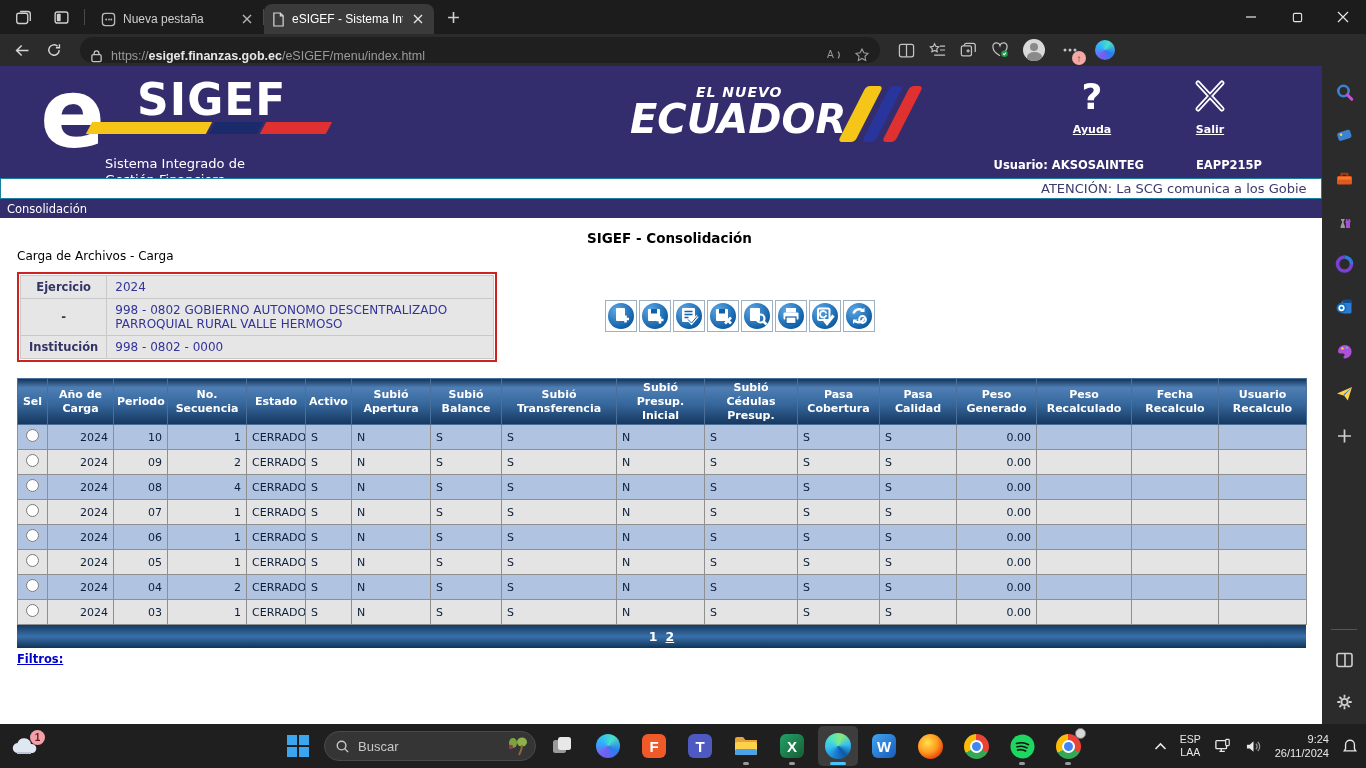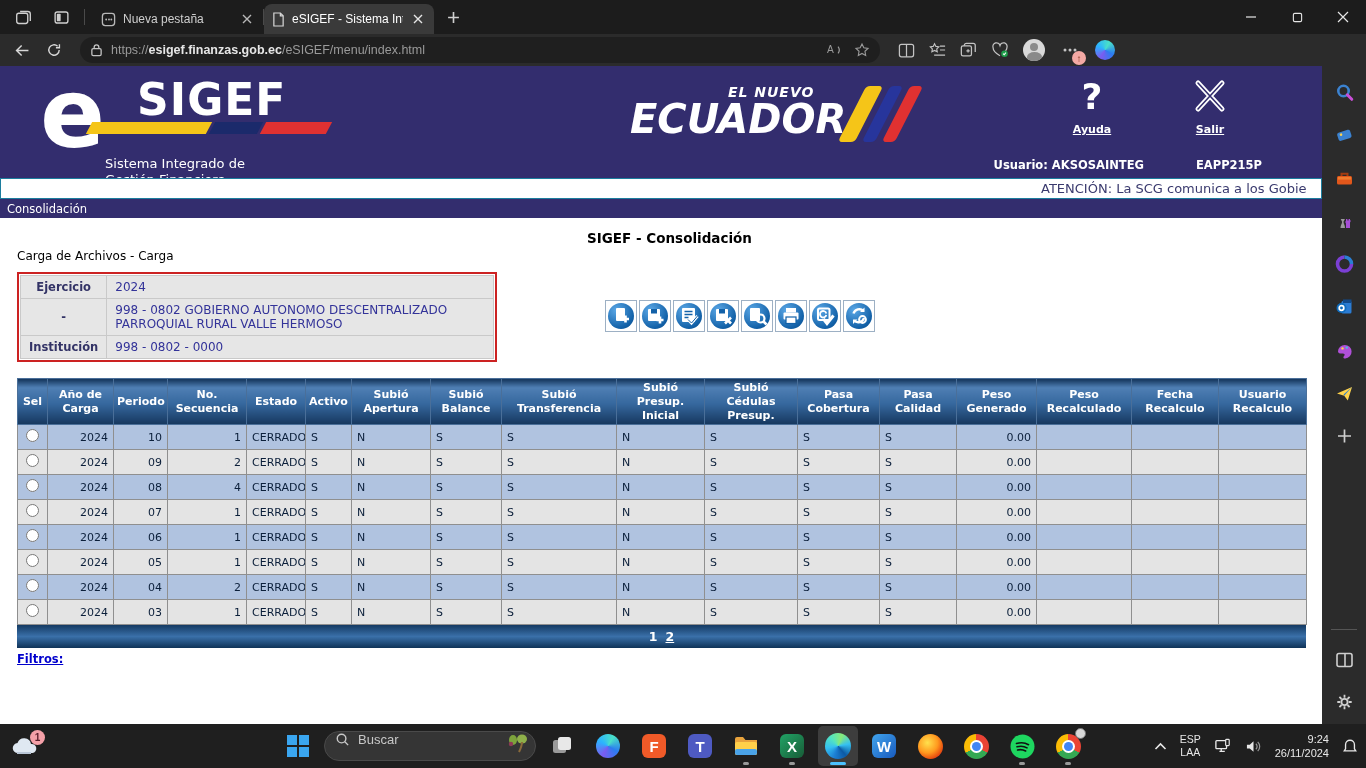--- a/index.html
+++ b/index.html
@@ -14,21 +14,21 @@
   .tab { display:flex; align-items:center; gap:7px; width:170px; height:30px; margin-top:4px; padding:0 8px; border-radius:8px 8px 0 0; font-size:12px; color:#cfcfcf; position:relative; }
   .tab.active { background:#3a3a3a; color:#fff; }
   .tab .tab-title { flex:1; white-space:nowrap; overflow:hidden; }
   .tab .tab-close { width:16px; height:16px; display:flex; align-items:center; justify-content:center; border-radius:4px; }
   .tab-divider { width:1px; height:16px; background:#4a4a4a; }
   .newtab-btn { width:26px; height:26px; margin-left:6px; display:flex; align-items:center; justify-content:center; border-radius:6px; }
   .ts-spacer { flex:1; }
   .wc { width:46px; height:34px; display:flex; align-items:center; justify-content:center; }
   .toolbar { height:32px; background:#2b2b2b; display:flex; align-items:center; padding:0 8px; gap:4px; }
   .nav-btn { width:28px; height:26px; display:flex; align-items:center; justify-content:center; border-radius:6px; }
-  .url-pill { flex:1; max-width:800px; height:26px; margin-left:8px; background:#1f1f1f; border-radius:13px; display:flex; align-items:center; padding:0 10px; gap:8px; }
+  .url-pill { flex:1; max-width:800px; height:26px; margin-left:8px; background:#1f1f1f; border-radius:13px; display:flex; align-items:flex-end; padding:0 10px; gap:8px; }
   .url-text { font-size:12.5px; color:#9a9a9a; white-space:nowrap; overflow:hidden; flex:1; }
   .url-text b { color:#e6e6e6; font-weight:bold; }
   .pill-right { display:flex; gap:10px; align-items:center; }
   .tb-icons { display:flex; align-items:center; gap:14px; margin-left:14px; }
   .avatar-circle { width:22px; height:22px; border-radius:50%; background:#d9d9d9; position:relative; overflow:hidden; }
   .avatar-circle::before { content:""; position:absolute; left:7px; top:4px; width:8px; height:8px; border-radius:50%; background:#8a8a8a; }
   .avatar-circle::after { content:""; position:absolute; left:3.5px; top:13px; width:15px; height:10px; border-radius:50% 50% 0 0; background:#8a8a8a; }
   .more-wrap { position:relative; width:22px; height:22px; display:flex; align-items:center; justify-content:center; }
   .more-badge { position:absolute; right:-5px; bottom:-4px; width:14px; height:14px; border-radius:50%; background:#f4a9a4; color:#7c2d12; font-size:10px; font-weight:bold; display:flex; align-items:center; justify-content:center; }
   .copilot-logo { width:20px; height:20px; border-radius:50%; background:conic-gradient(from 210deg,#7a5cf0,#2bb3ff,#49e0c8,#2b7cf0,#7a5cf0); }
@@ -47,21 +47,21 @@
   .logo-e { font-size:96px; font-weight:800; line-height:0.85; color:#fff; letter-spacing:-4px; }
   .logo-right { margin-left:4px; padding-top:6px; }
   .logo-name { font-size:44px; font-weight:800; letter-spacing:1px; line-height:0.9;margin-left:32px; }
   .logo-stripe { display:flex; margin-top:2px; transform:skewX(-28deg); margin-left:-16px; }
   .logo-stripe .st { height:12px; }
   .st-y { width:120px; background:#f5c518; }
   .st-b { width:48px; background:#1b2a6b; margin-left:3px; }
   .st-r { width:66px; background:#e03131; margin-left:3px; }
   .logo-sub { font-size:13px; margin-top:22px; line-height:1.25; color:#fff; }
   .brand-block { position:absolute; left:630px; top:18px; font-style:italic; color:#fff; display:flex; }
-  .brand-text { text-align:center;font-style:italic; }
+  .brand-text { text-align:left;font-style:italic; }
   .brand-top { font-size:14px; font-weight:800; letter-spacing:1px; margin-left:66px; }
   .brand-name { font-size:40px; font-weight:800; letter-spacing:0px; line-height:0.95; }
   .brand-stripes { display:flex; gap:7px; margin-left:6px; transform:skewX(-27deg); margin-top:2px; }
   .brand-stripes .bs { height:56px; border-radius:4px; }
   .bs-y { width:17px; background:#f5c518; }
   .bs-b { width:13px; background:#27359c; }
   .bs-r { width:13px; background:#e03131; }
   .hdr-links { position:absolute; right:70px; top:8px; display:flex; gap:34px; }
   .hdr-link { width:84px; text-align:center; }
   .hdr-link .ic { height:44px; display:flex; align-items:center; justify-content:center; }
@@ -102,21 +102,21 @@
 
   
   .taskbar { position:absolute; left:0; bottom:0; width:1366px; height:44px; background:#1f1f1f; display:flex; align-items:center; }
   .tb-widget { position:absolute; left:10px; display:flex; align-items:center; }
   .widget-badge { position:relative; left:-10px; top:-9px; width:15px; height:15px; background:#f4a0a8; color:#5b1f2c; border-radius:50%; font-size:10px; font-weight:bold; display:flex; align-items:center; justify-content:center; }
   .tb-center { position:absolute; left:50%; transform:translateX(-50%); display:flex; align-items:center; gap:6px; }
   .tb-item { width:40px; height:40px; border-radius:5px; display:flex; align-items:center; justify-content:center; position:relative; }
   .tb-item.active-app { background:#3d3d3d; }
   .run-dot { position:absolute; bottom:1px; left:50%; transform:translateX(-50%); width:6px; height:3px; border-radius:2px; background:#9a9a9a; }
   .active-underline { position:absolute; bottom:1px; left:50%; transform:translateX(-50%); width:16px; height:3px; border-radius:2px; background:#4cc2ff; }
-  .search-pill { width:212px; height:30px; border-radius:15px; background:#353535; border:1px solid #4a4a4a; display:flex; align-items:flex-start; padding:0 6px 0 10px; gap:8px; }
+  .search-pill { width:212px; height:30px; border-radius:15px; background:#353535; border:1px solid #4a4a4a; display:flex; align-items:center; padding:0 6px 0 10px; gap:8px; }
   .search-pill .ph { font-size:13px; color:#c8c8c8; flex:1; }
   .win-sq { display:grid; grid-template-columns:10px 10px; grid-template-rows:10px 10px; gap:1.5px; }
   .win-sq div { background:#3aa6f0; }
   .lg { border-radius:6px; display:flex; align-items:center; justify-content:center; color:#fff; font-weight:bold; }
   .tray { position:absolute; right:8px; display:flex; align-items:center; gap:13px; color:#e8e8e8; }
   .tray .lang { font-size:10.5px; line-height:1.2; text-align:center; }
   .tray .clock { font-size:11px; text-align:right; line-height:1.3; }
 
   svg { display:block; }
 </style>

